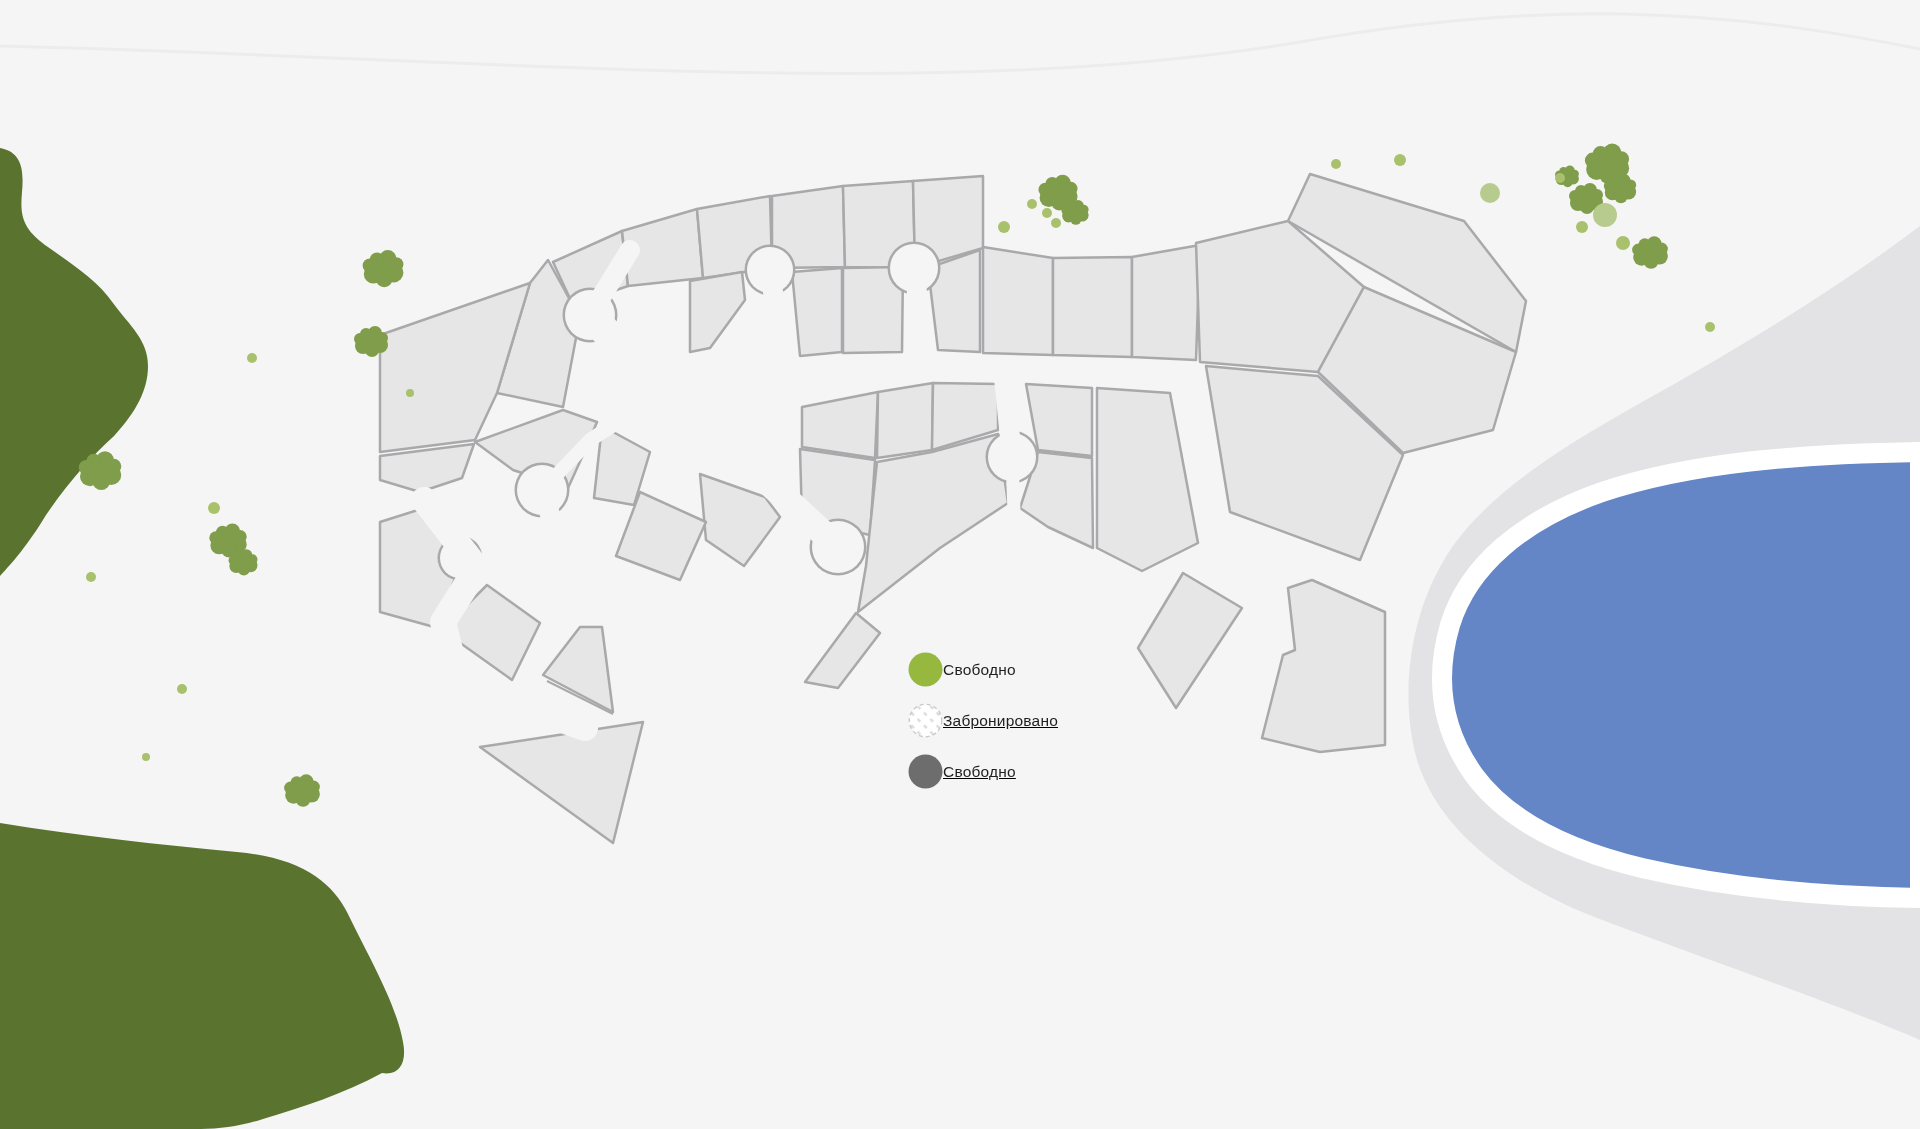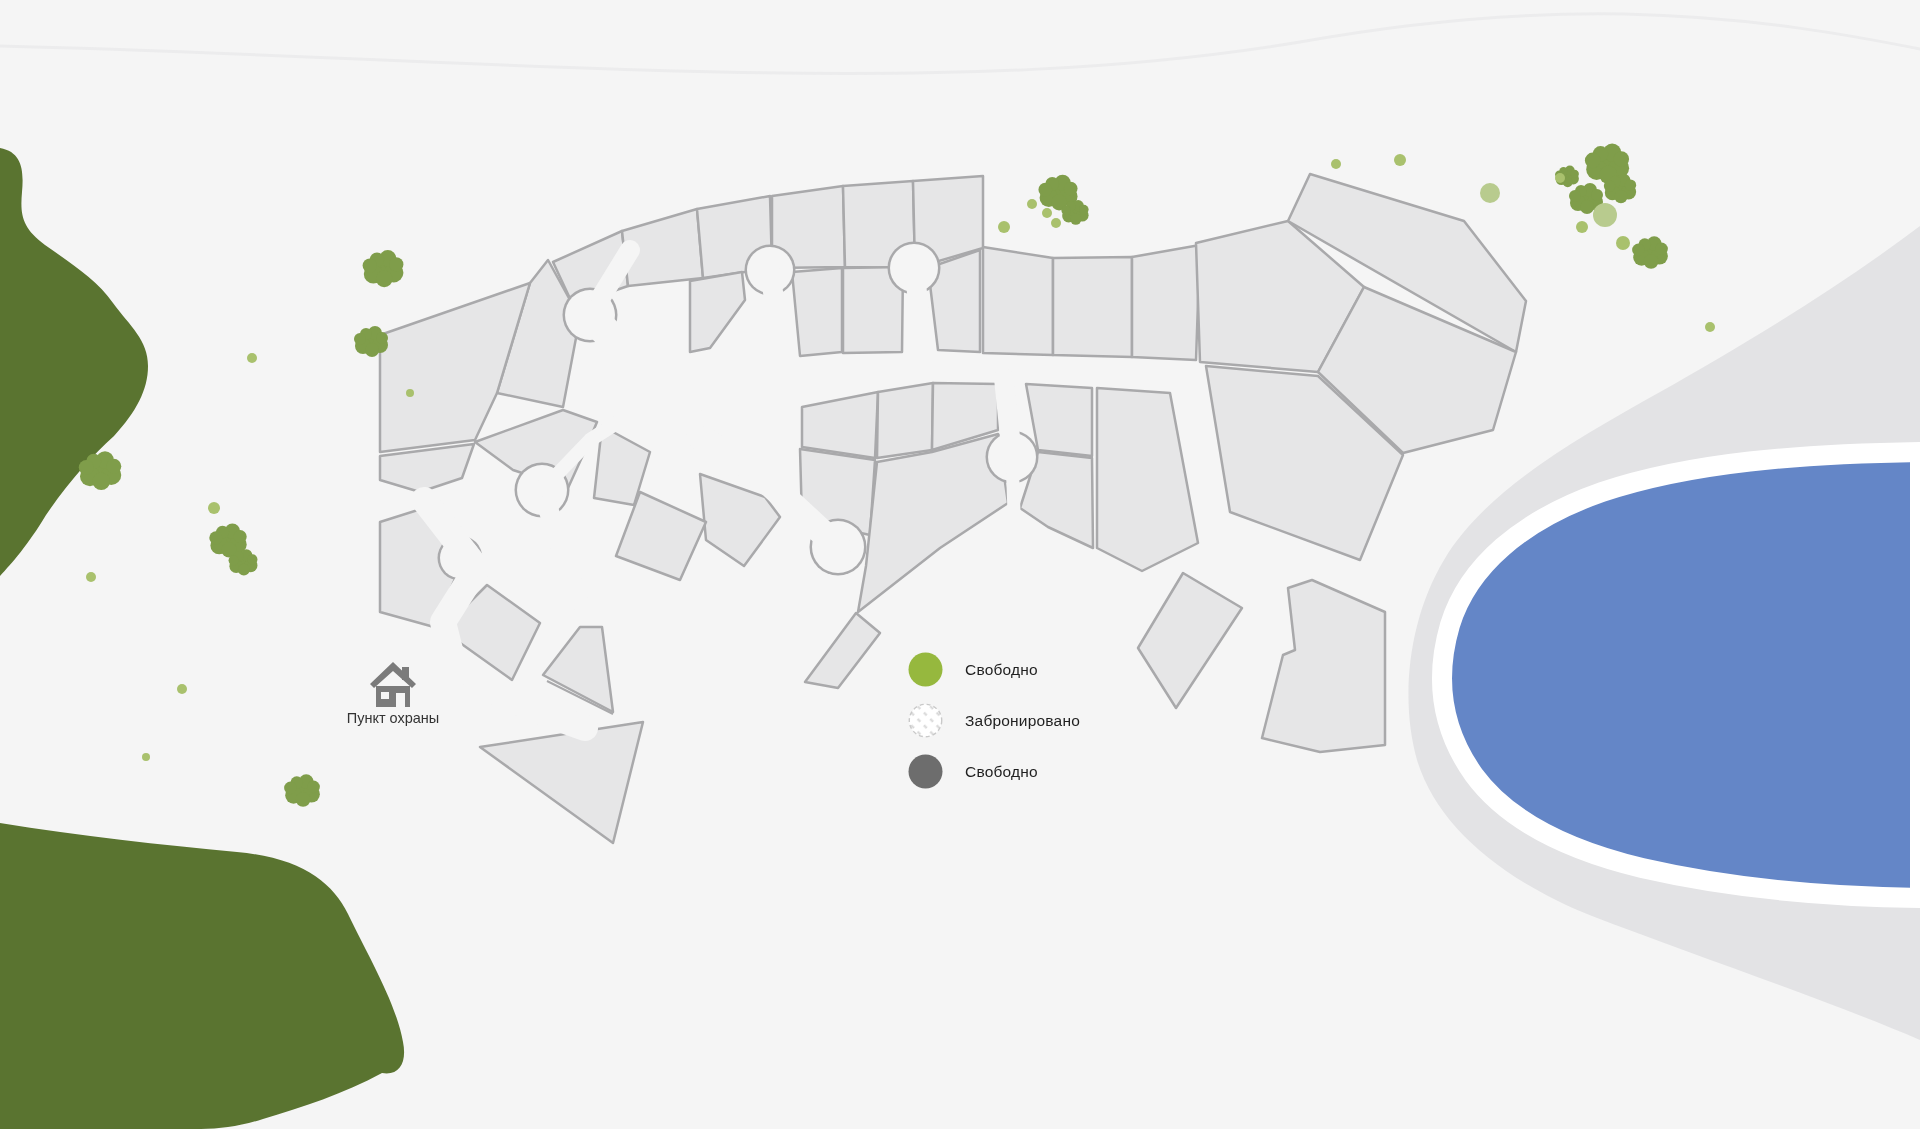--- a/index.html
+++ b/index.html
@@ -1,21 +1,21 @@
 <!DOCTYPE html>
 <html><head>
 <meta charset="utf-8">
 <style>
   html,body{margin:0;padding:0;background:#f5f5f5;}
   .stage{position:relative;width:1920px;height:1129px;background:#f5f5f5;overflow:hidden;
          font-family:"Liberation Sans", sans-serif;}
   #map-svg{position:absolute;left:0;top:0;}
   .legend{position:absolute;left:908px;top:652px;}
-  .legend-item{display:flex;align-items:center;gap:22px;}
-  .legend-item + .legend-item{margin-top:16px;}
+  .legend-item{display:flex;align-items:center;}
+  .legend-item + .legend-item{margin-top:16px;text-decoration:underline;}
   .legend-label{font-size:15.5px;color:#1f1f1f;letter-spacing:.2px;}
   .guard{position:absolute;left:310px;top:660px;width:166px;text-align:center;}
   .guard-icon{display:block;margin:0 auto;}
   .guard-label{margin-top:3px;font-size:14.5px;color:#333;}
 </style>
 </head>
 <body>
 
 <div class="stage">
 
@@ -232,32 +232,20 @@
       <circle cx="1336" cy="164" r="5" fill="#a9c16d"></circle>
       <circle cx="1400" cy="160" r="6" fill="#a9c16d"></circle>
       <circle cx="1490" cy="193" r="10" fill="#b8cb8e"></circle>
       <circle cx="1560" cy="178" r="5" fill="#a9c16d"></circle>
       <circle cx="1605" cy="215" r="12" fill="#b8cb8e"></circle>
       <circle cx="1582" cy="227" r="6" fill="#a9c16d"></circle>
       <circle cx="1623" cy="243" r="7" fill="#a9c16d"></circle>
       <circle cx="1710" cy="327" r="5" fill="#a9c16d"></circle>
     </svg>
 
-  <div class="guard">
-    <svg class="guard-icon" width="48" height="47" viewBox="0 0 48 47">
-      <g fill="#7b7b7b">
-        <rect x="33" y="7" width="7" height="13"></rect>
-        <polygon points="24,2 47,24 43,28 24,11 5,28 1,24"></polygon>
-        <rect x="7" y="26" width="34" height="21"></rect>
-      </g>
-      <rect x="12" y="32" width="8" height="7" fill="#f5f5f5"></rect>
-      <rect x="27" y="33" width="9" height="14" fill="#f5f5f5"></rect>
-    </svg>
-    <div class="guard-label">Пункт охраны</div>
-  </div>
 
   <div class="legend">
     <div class="legend-item">
       <svg width="35" height="35">
         <circle cx="17.5" cy="17.5" r="17" fill="#96b83e"></circle>
       </svg>
       <span class="legend-label">Свободно</span>
     </div>
     <div class="legend-item">
       <svg width="35" height="35">

